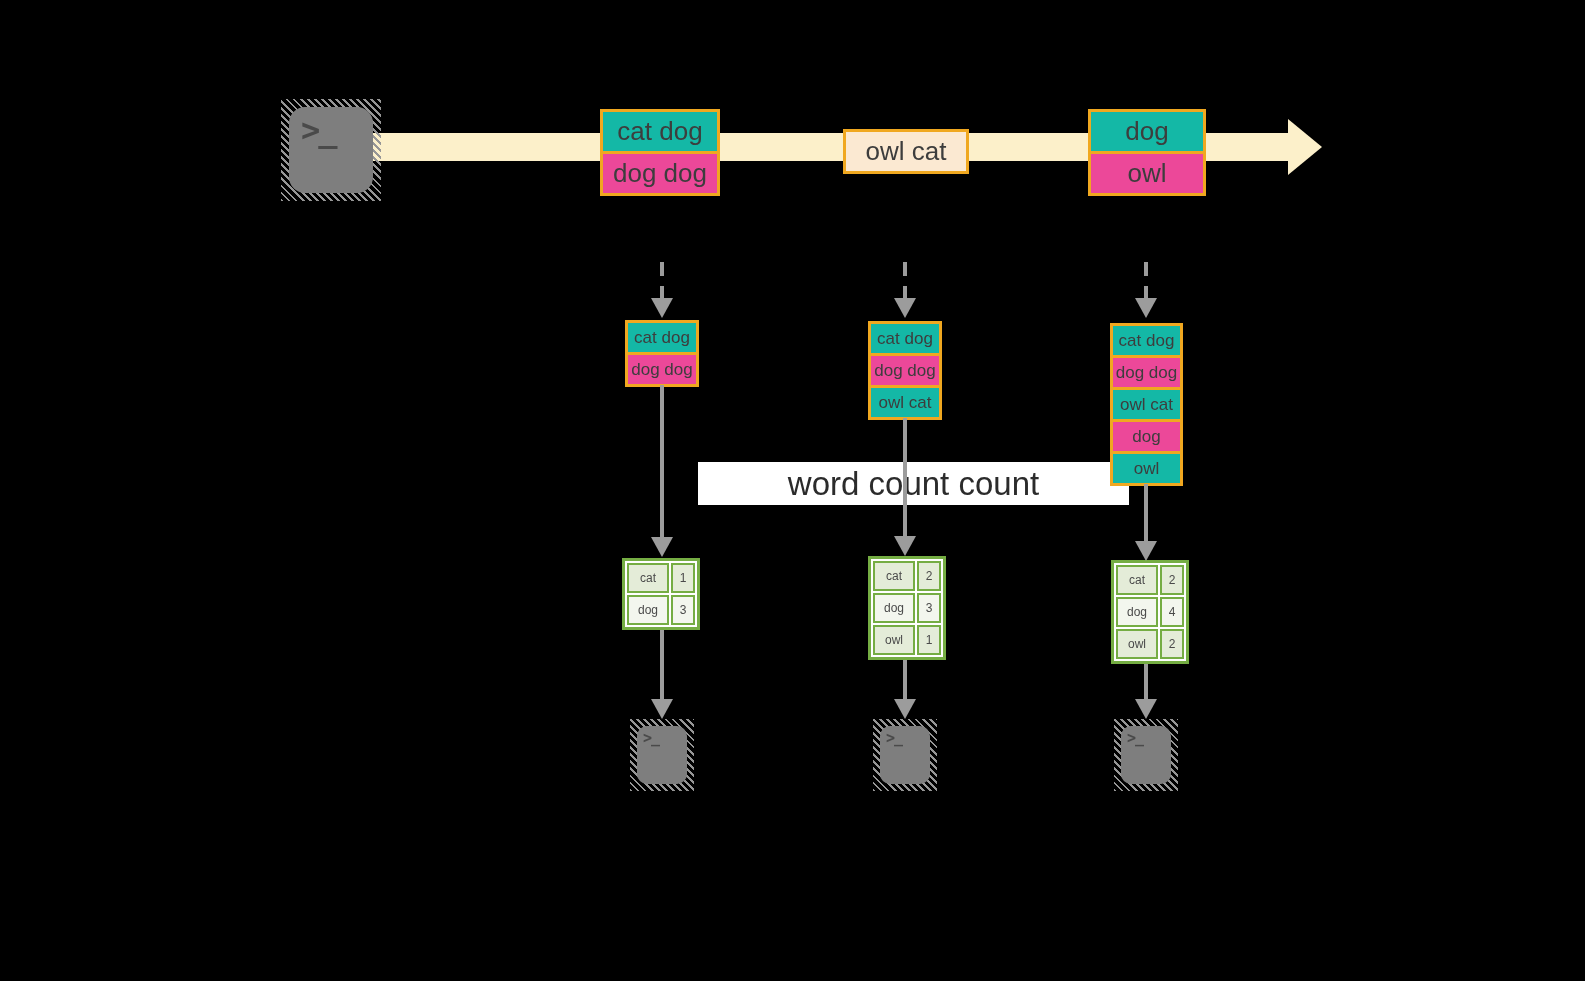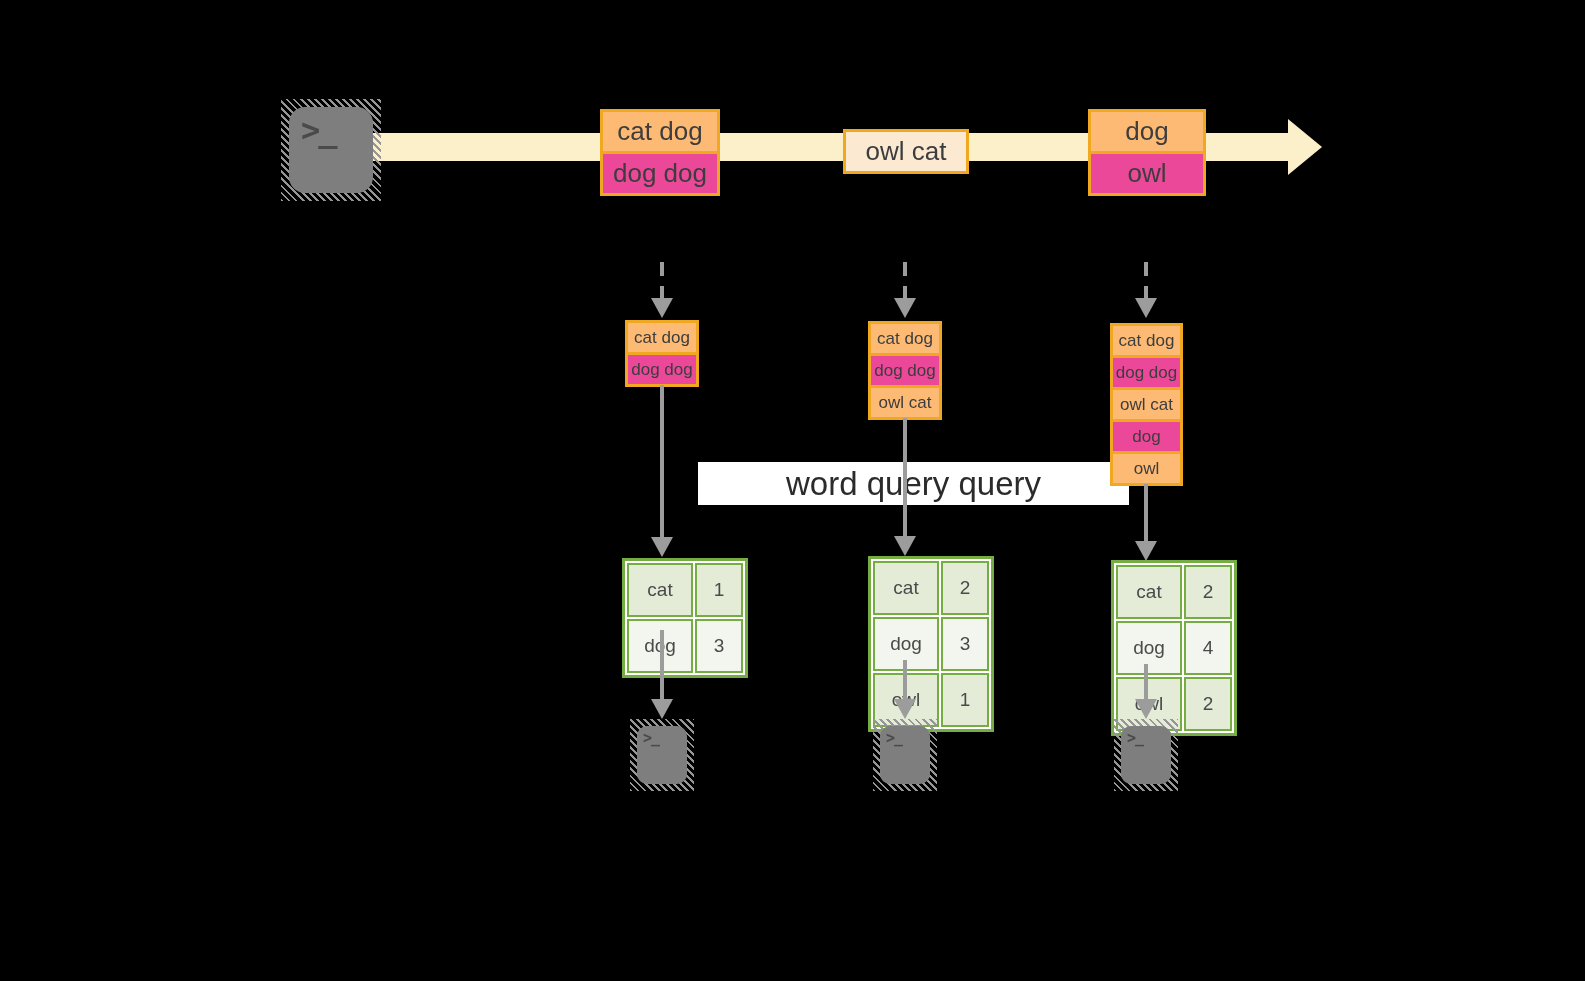--- a/index.html
+++ b/index.html
@@ -19,41 +19,41 @@
   .term-src{left:281px;top:99px;width:100px;height:102px;}
   .term-src .inner{left:8px;top:8px;width:84px;height:86px;}
   .term-src .glyph{left:20px;top:12px;font-size:32px;letter-spacing:-2px;}
   .term-out{width:64px;height:72px;top:719px;}
   .term-out .inner{left:7px;top:7px;width:50px;height:58px;border-radius:10px;}
   .term-out .glyph{left:13px;top:10px;font-size:15px;letter-spacing:-1px;}
   
   .ev{position:absolute;z-index:2;border:3px solid #F0A820;box-sizing:border-box;background:#FDF3E4;}
   .ev-row{height:39px;line-height:39px;text-align:center;font-size:26px;color:#3D3D3D;}
   .ev-row + .ev-row{border-top:3px solid #F0A820;}
-  .peach{background:#fdba74;}
+  .peach{background:#14b8a6;}
   .cream{background:#ec4899;}
   .mid{background:#FBE9D2;}
   
   .stack{position:absolute;z-index:2;border:3px solid #F0A820;box-sizing:border-box;}
   .st-row{height:29px;line-height:29px;text-align:center;font-size:17px;color:#3D3D3D;}
   .st-row + .st-row{border-top:3px solid #F0A820;}
   
   .dash{position:absolute;width:4px;z-index:3;
     background:repeating-linear-gradient(to bottom,#9C9C9C 0 14px,transparent 14px 24px);}
   .vline{position:absolute;width:4px;background:#9C9C9C;z-index:3;}
   .ahead{position:absolute;width:0;height:0;z-index:3;
     border-left:11px solid transparent;border-right:11px solid transparent;border-top:20px solid #9C9C9C;}
   
   .qlabel{position:absolute;left:698px;top:462px;width:431px;height:43px;background:#FFFFFF;z-index:1;
     text-align:center;line-height:44px;font-size:33px;color:#2B2B2B;}
   
   .gtable{position:absolute;z-index:2;border-collapse:separate;border-spacing:2px;
     background:#FFFFFF;border:3px solid #75AD43;}
   .gtable td{border:2px solid #75AD43;height:26px;text-align:center;
-    font-size:19px;color:#4A4A4A;padding:12px;}
+    font-size:12px;color:#4A4A4A;padding:0;}
   .gtable td.lbl{width:38px;}
   .gtable td.num{width:20px;}
   .row-g td{background:#E4ECD8;}
   .row-w td{background:#F3F6EE;}
 </style>
 </head>
 <body>
 
 <div class="canvas">
 
@@ -94,21 +94,21 @@
     <div class="st-row peach">owl cat</div>
   </div>
   <div class="stack" style="left:1110px;top:323px;width:73px;">
     <div class="st-row peach">cat dog</div>
     <div class="st-row cream">dog dog</div>
     <div class="st-row peach">owl cat</div>
     <div class="st-row cream">dog</div>
     <div class="st-row peach">owl</div>
   </div>
 
-  <div class="qlabel">word query query</div>
+  <div class="qlabel">word count count</div>
 
   <div class="vline" style="left:660px;top:385px;height:152px;"></div>
   <div class="ahead" style="left:651px;top:537px;"></div>
   <div class="vline" style="left:903px;top:418px;height:118px;"></div>
   <div class="ahead" style="left:894px;top:536px;"></div>
   <div class="vline" style="left:1144px;top:484px;height:57px;"></div>
   <div class="ahead" style="left:1135px;top:541px;"></div>
 
   <table class="gtable" style="left:622px;top:558px;">
     <tbody>

